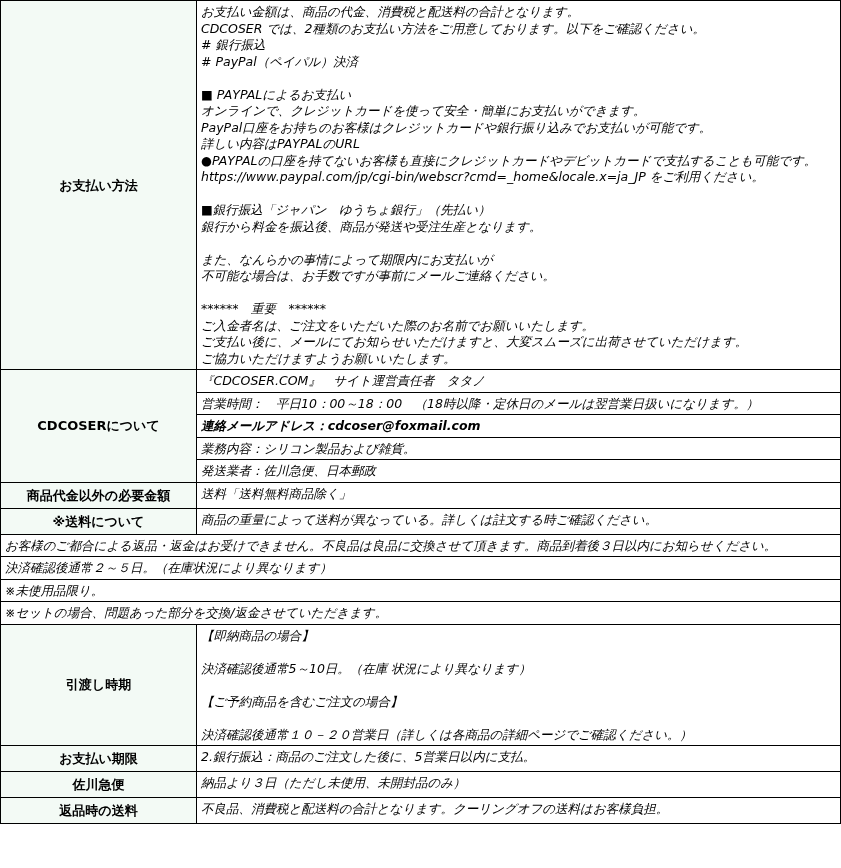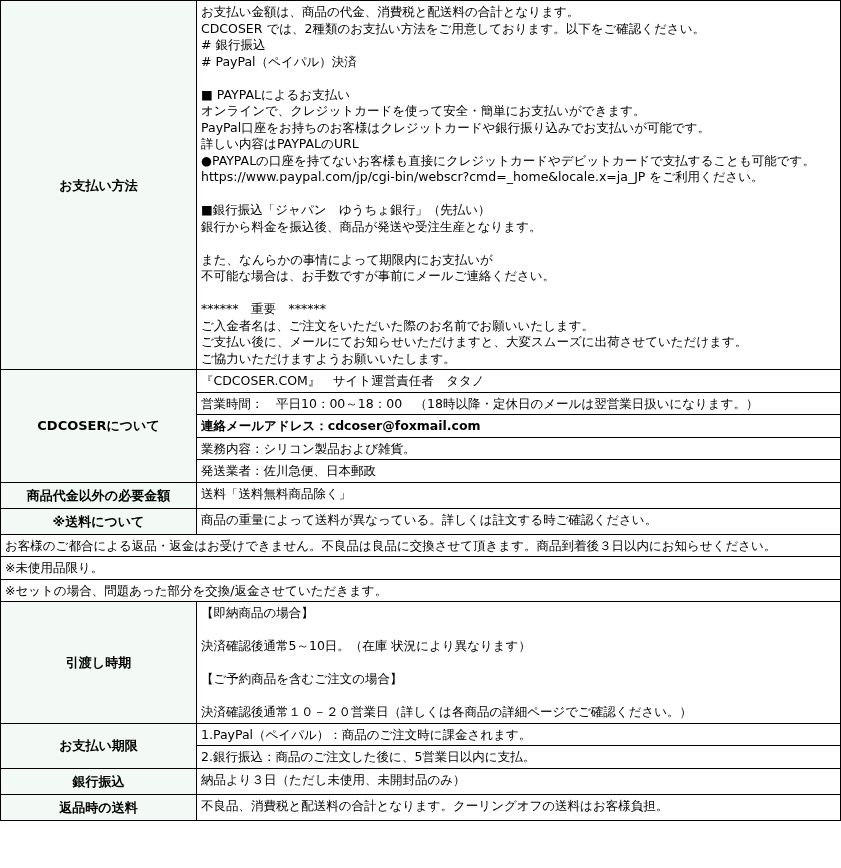--- a/index.html
+++ b/index.html
@@ -52,20 +52,21 @@
   }
   .cell + .cell{
     border-top:1px solid var(--border-color);
   }
   .cell.bold{font-weight:bold;}
   .line{
     min-height:16.5px;
     line-height:16.5px;
     white-space:pre-wrap;
     word-break:break-all;
+    font-style:italic;
   }
 </style>
 </head>
 <body>
 
 <div class="info-table">
     <div class="row">
       <div class="row-header">お支払い方法</div>
       <div class="row-content">
         <div class="cell">
@@ -129,20 +130,23 @@
           <div class="line">商品の重量によって送料が異なっている。詳しくは註文する時ご確認ください。</div>
         </div>
       </div>
     </div>
     <div class="row">
       <div class="row-content">
         <div class="cell">
           <div class="line">お客様のご都合による返品・返金はお受けできません。不良品は良品に交換させて頂きます。商品到着後３日以内にお知らせください。</div>
         </div>
         <div class="cell">
+          <div class="line">決済確認後通常２～５日。（在庫状況により異なります）</div>
+        </div>
+        <div class="cell">
           <div class="line">※未使用品限り。</div>
         </div>
         <div class="cell">
           <div class="line">※セットの場合、問題あった部分を交換/返金させていただきます。</div>
         </div>
       </div>
     </div>
     <div class="row">
       <div class="row-header">引渡し時期</div>
       <div class="row-content">
@@ -154,29 +158,26 @@
           <div class="line">【ご予約商品を含むご注文の場合】</div>
           <div class="line"></div>
           <div class="line">決済確認後通常１０－２０営業日（詳しくは各商品の詳細ページでご確認ください。）</div>
         </div>
       </div>
     </div>
     <div class="row">
       <div class="row-header">お支払い期限</div>
       <div class="row-content">
         <div class="cell">
-          <div class="line">1.PayPal（ペイパル）：商品のご注文時に課金されます。</div>
-        </div>
-        <div class="cell">
           <div class="line">2.銀行振込：商品のご注文した後に、5営業日以内に支払。</div>
         </div>
       </div>
     </div>
     <div class="row">
-      <div class="row-header">銀行振込</div>
+      <div class="row-header">佐川急便</div>
       <div class="row-content">
         <div class="cell">
           <div class="line">納品より３日（ただし未使用、未開封品のみ）</div>
         </div>
       </div>
     </div>
     <div class="row">
       <div class="row-header">返品時の送料</div>
       <div class="row-content">
         <div class="cell">

